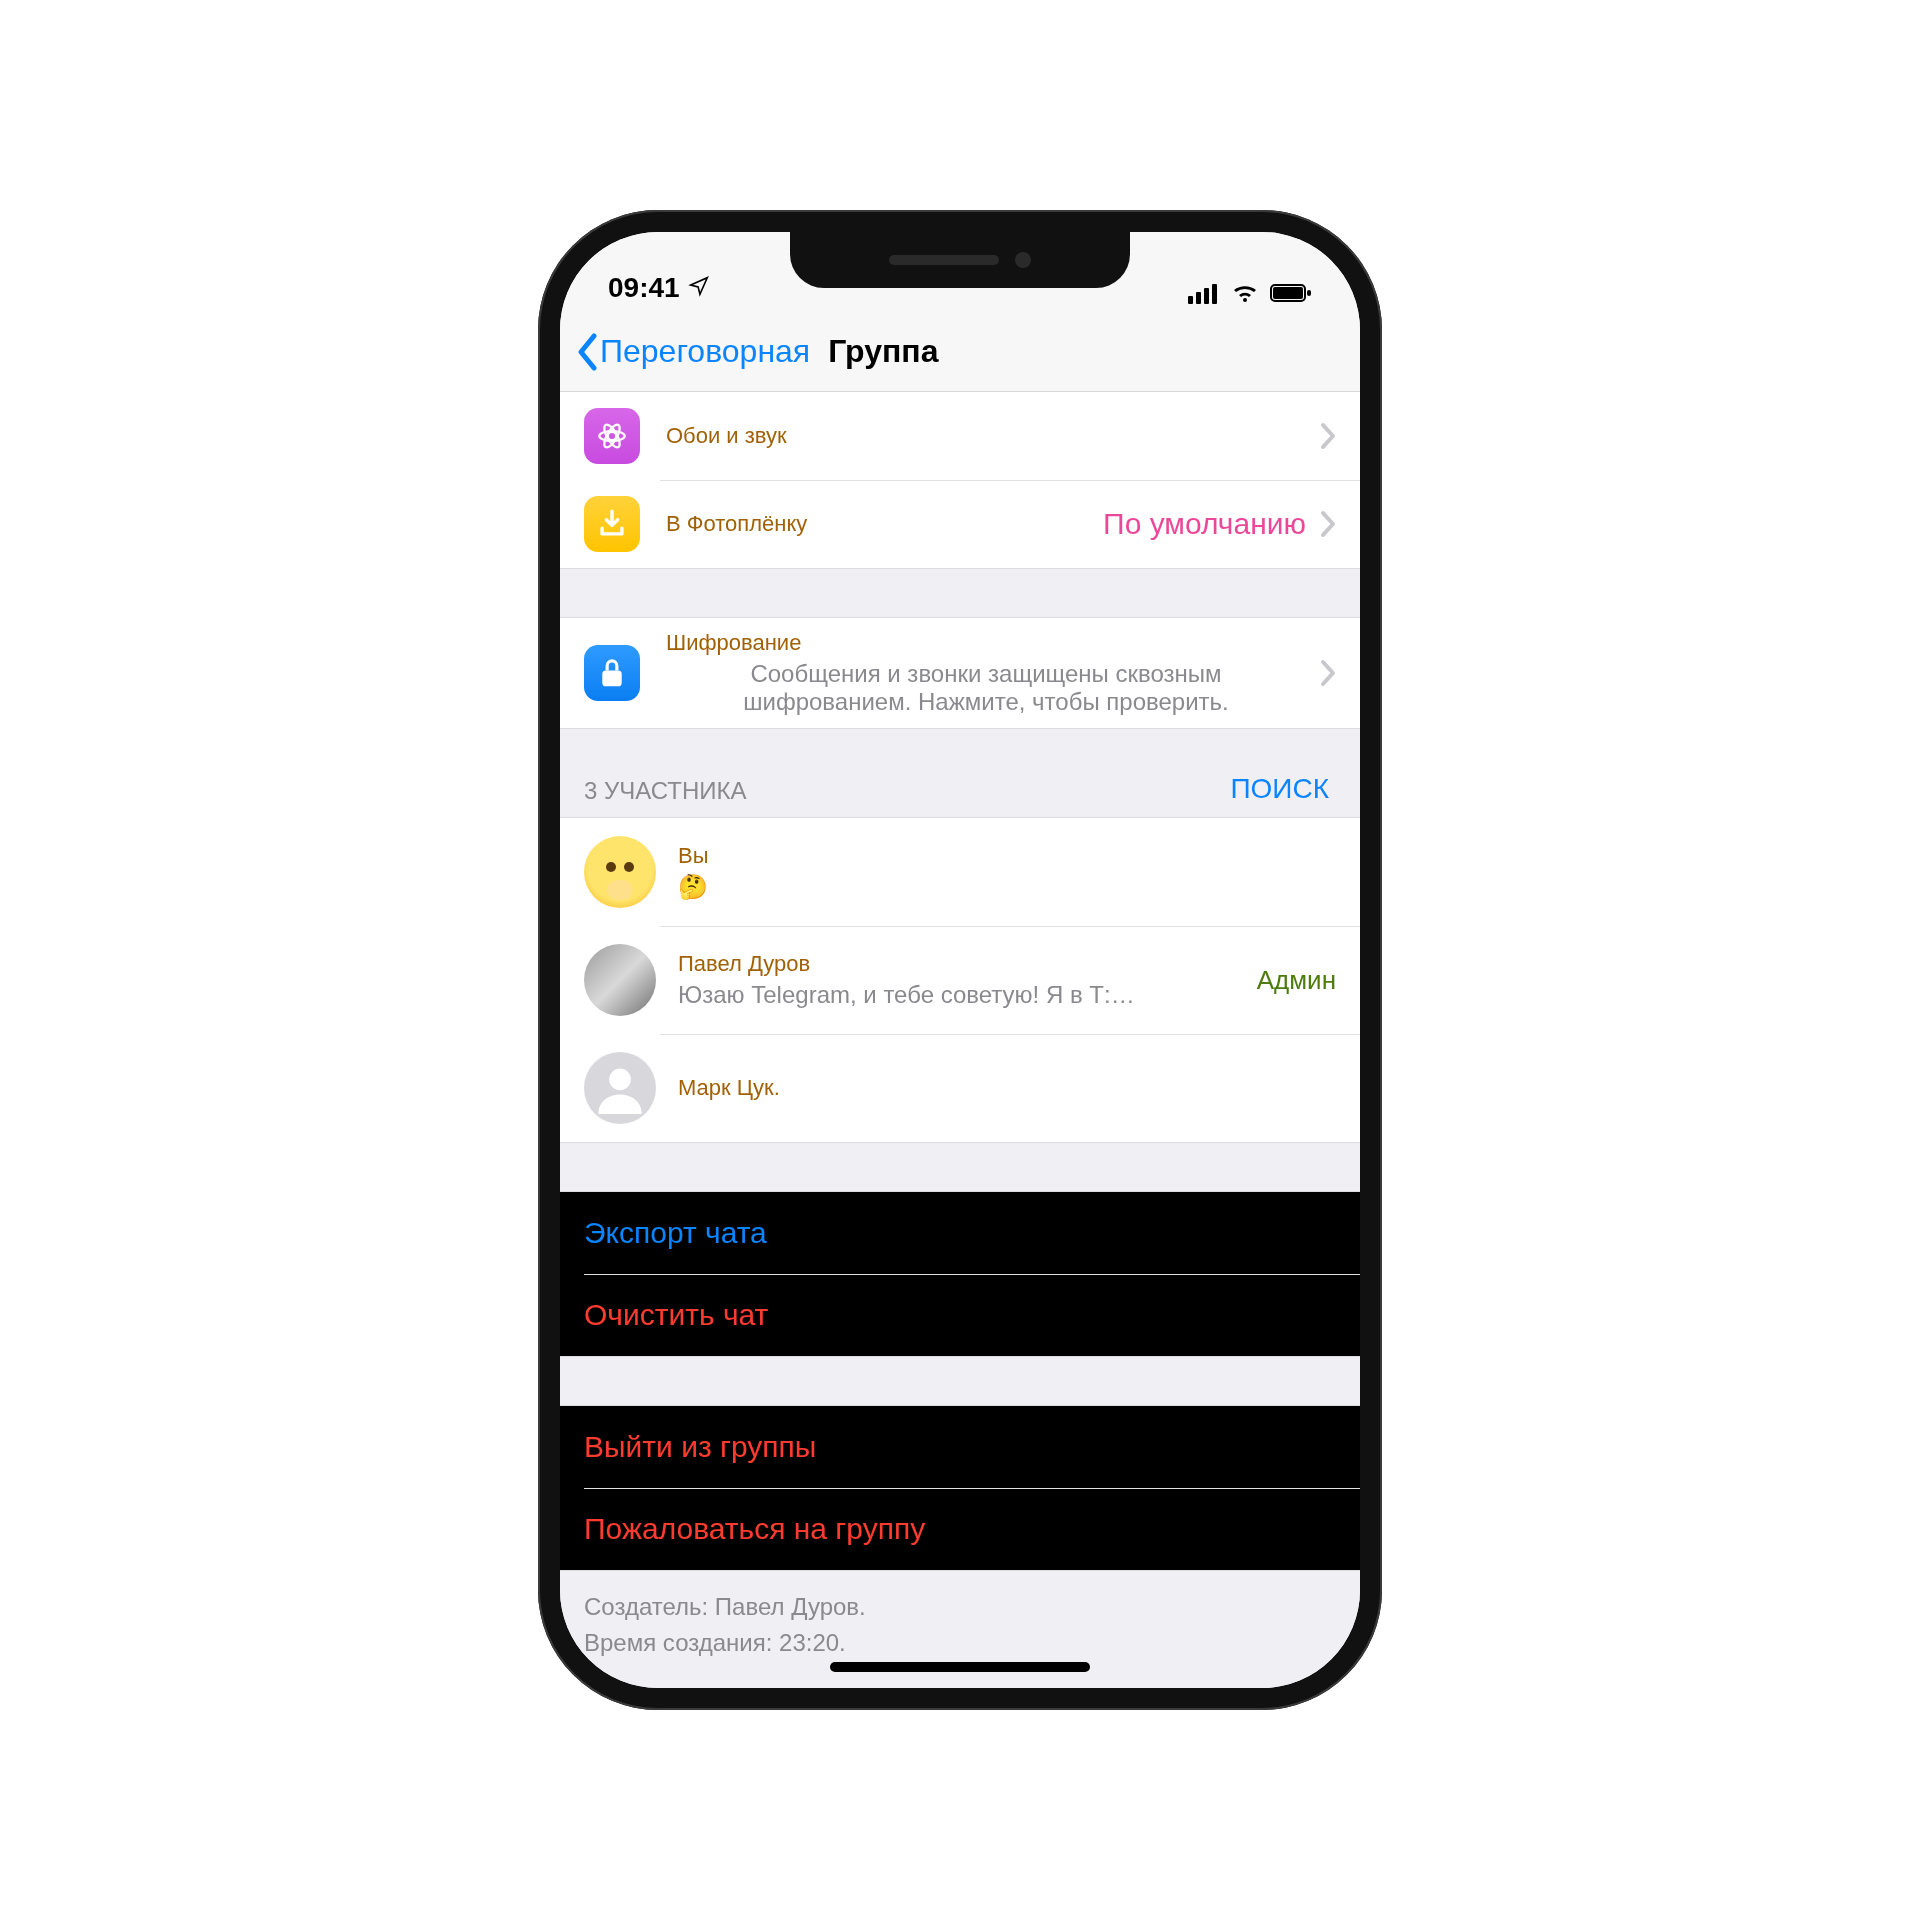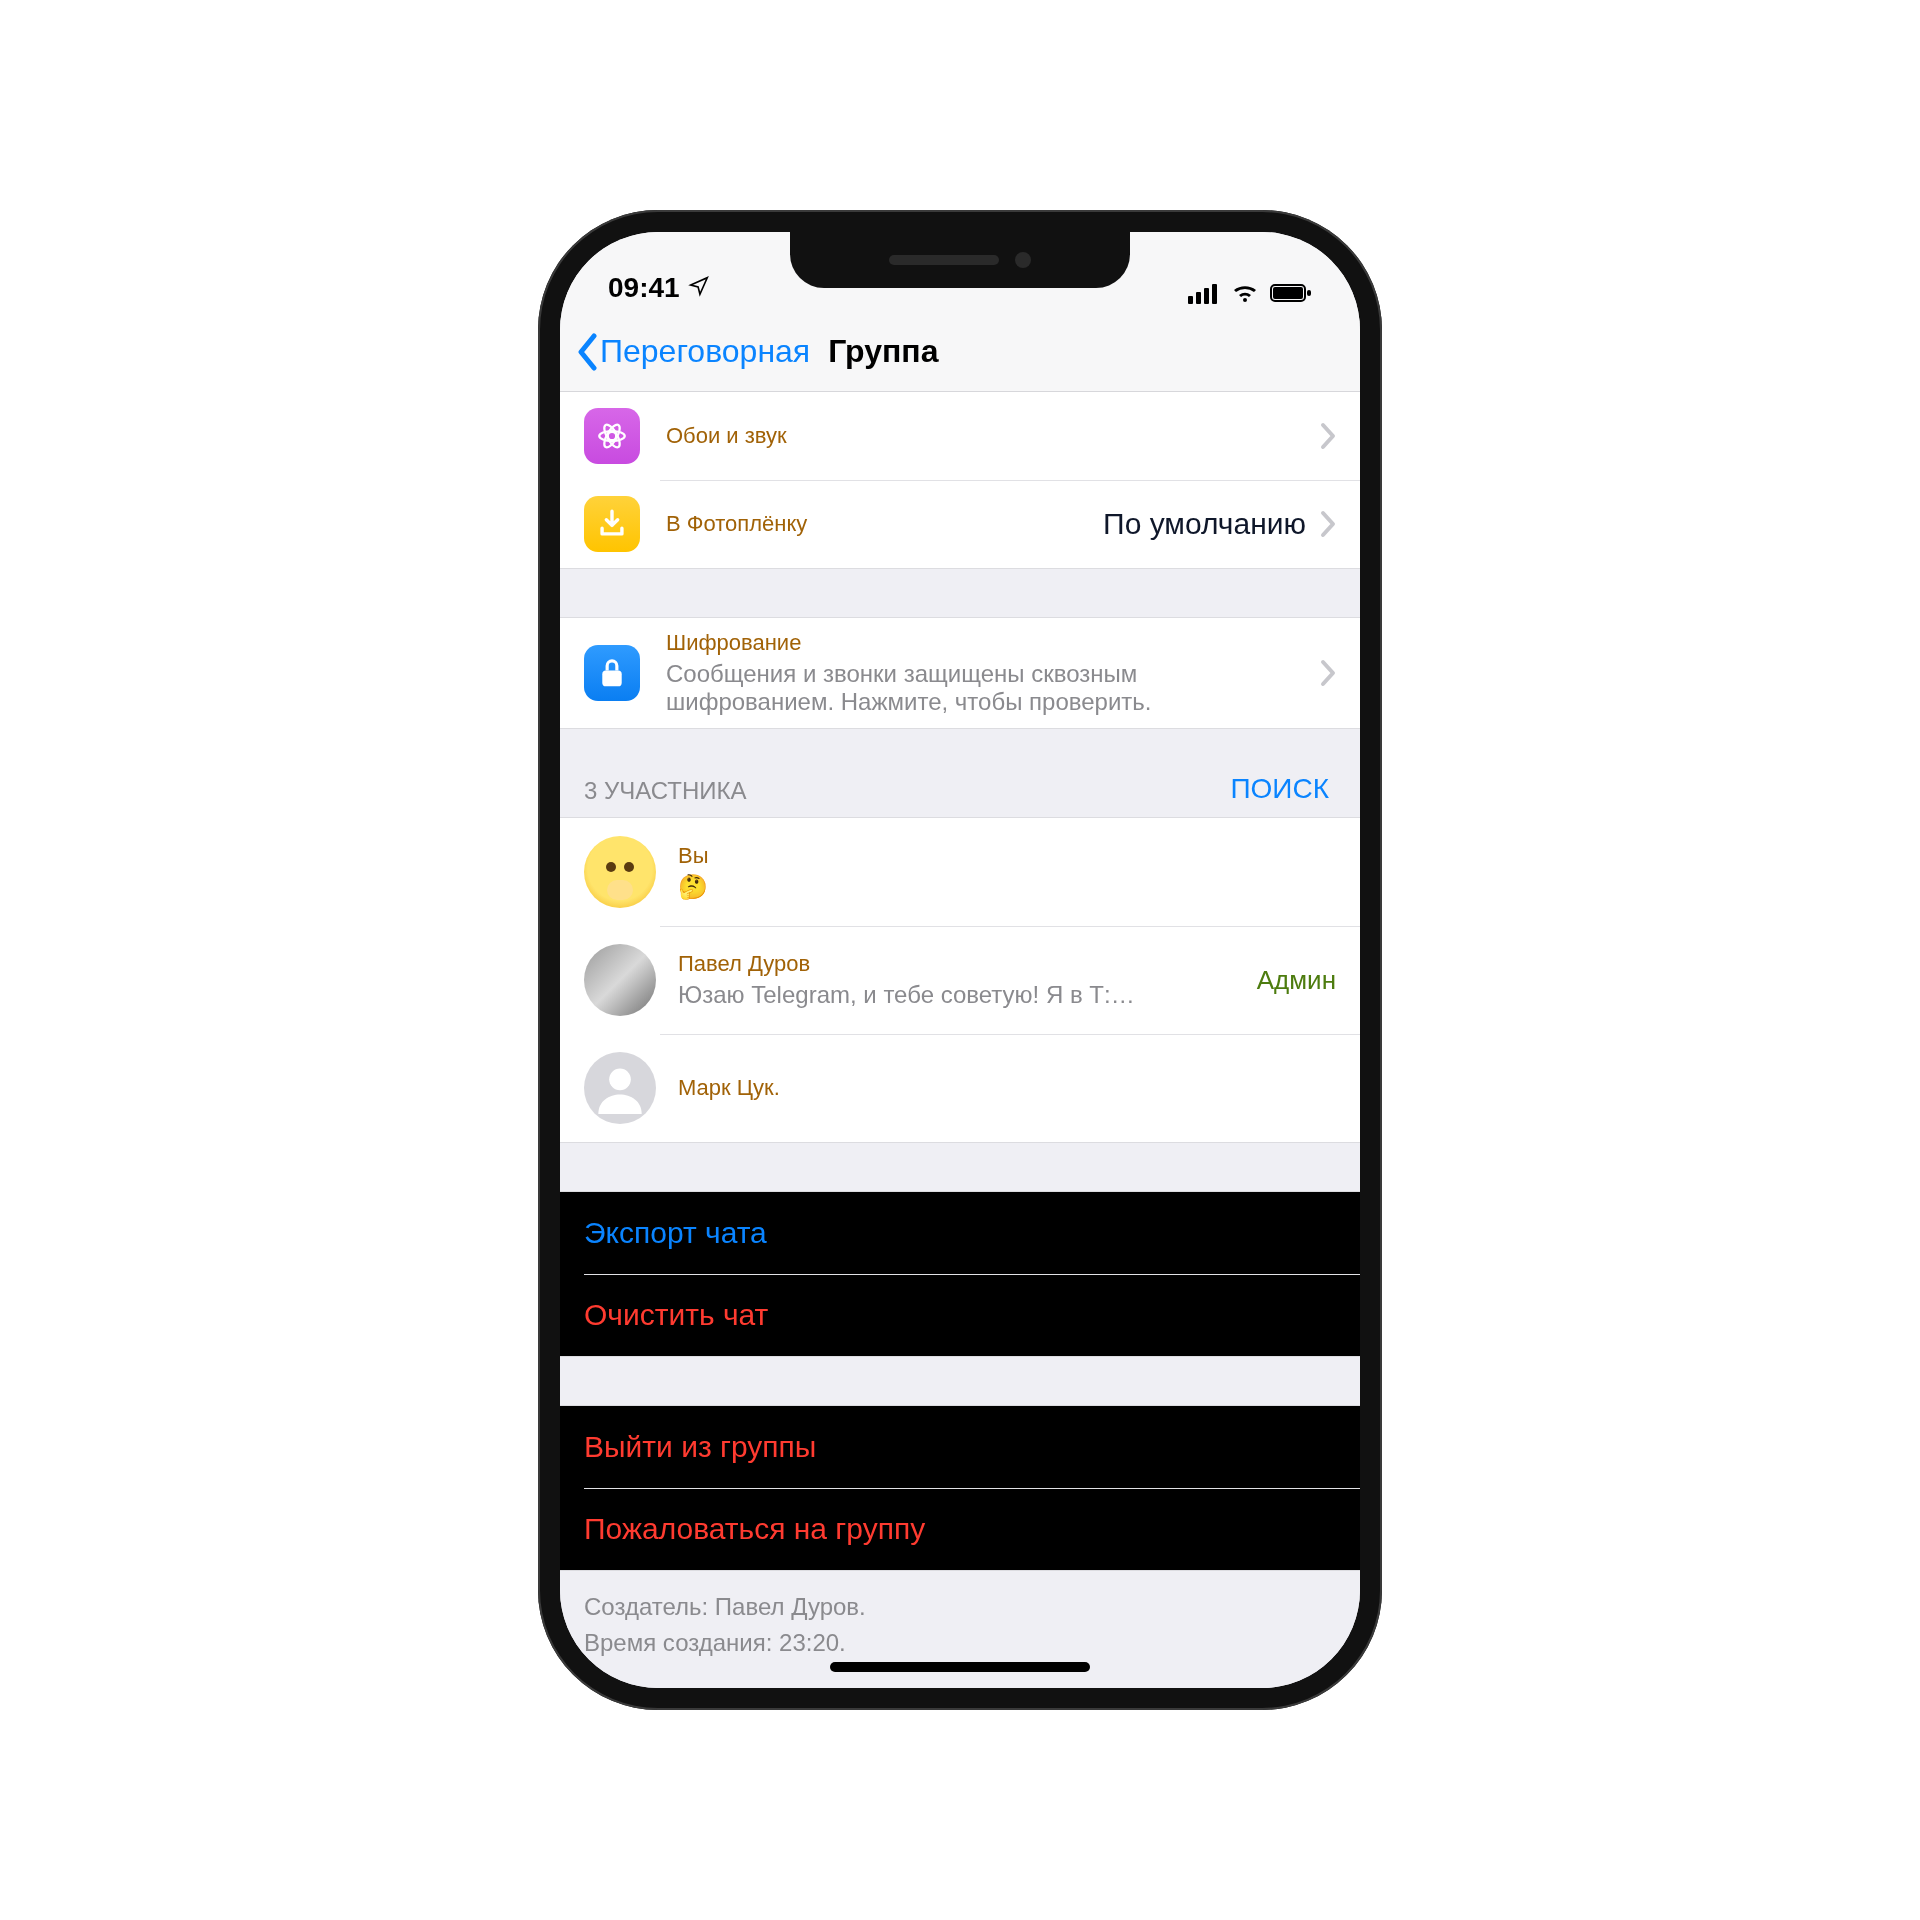--- a/index.html
+++ b/index.html
@@ -165,21 +165,21 @@
     border-radius: 50%;
     margin-right: 22px;
     flex: 0 0 72px;
     background: #d7d7dc;
     display:flex; align-items:center; justify-content:center;
     overflow:hidden;
   }
   .cell .body { flex: 1; min-width: 0; }
   .cell .title { font-size: 22px; color: #a16207; }
   .cell .sub   { font-size: 24px; color: #8a8a8e; margin-top: 4px; white-space:nowrap; overflow:hidden; text-overflow:ellipsis;}
-  .cell .value { font-size: 30px; color: #0f172a; margin-left: 25px; }
+  .cell .value { font-size: 30px; color: #ec4899; margin-left: 25px; }
   .cell .badge { font-size: 26px; color: #4d7c0f; margin-left: 12px; }
   .cell .chev  { margin-left: 14px; color: #c7c7cc; flex:0 0 auto; }
   .cell .chev svg { display:block; }
 
   .section-header {
     display: flex;
     justify-content: space-between;
     align-items: flex-end;
     padding: 44px 31px 12px 24px;
     font-size: 24px;
@@ -337,21 +337,21 @@
       <div class="cell-group">
         <div class="cell tall">
           <div class="icon-box ic-blue">
             <svg width="30" height="34" viewBox="0 0 24 28">
                 <rect x="4" y="12" width="16" height="13" rx="3" fill="#fff"></rect>
                 <path d="M8 12V8a4 4 0 118 0v4" fill="none" stroke="#fff" stroke-width="2.6"></path>
               </svg>
           </div>
           <div class="body">
             <div class="title">Шифрование</div>
-            <div class="sub" style="white-space:normal;">Сообщения и звонки защищены сквозным шифрованием. Нажмите, чтобы проверить.</div>
+            <div class="sub" style="white-space:normal;text-align:center;">Сообщения и звонки защищены сквозным шифрованием. Нажмите, чтобы проверить.</div>
           </div>
           <span class="chev">
             <svg width="16" height="28" viewBox="0 0 16 28">
                 <polyline points="3,3 13,14 3,25" fill="none" stroke="#c7c7cc" stroke-width="4" stroke-linecap="round" stroke-linejoin="round"></polyline>
               </svg>
           </span>
         </div>
       </div>
 
       <div class="section-header">

